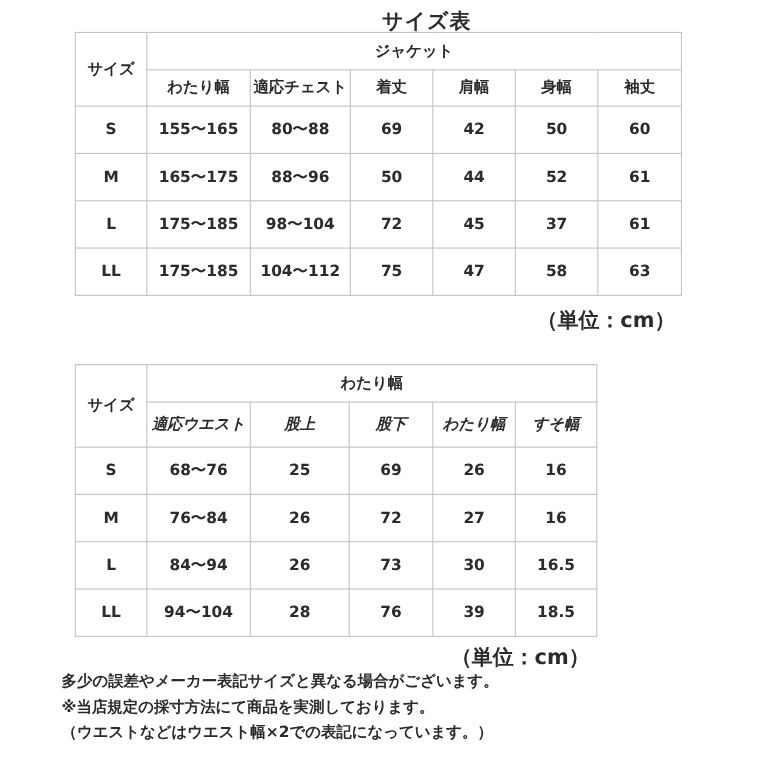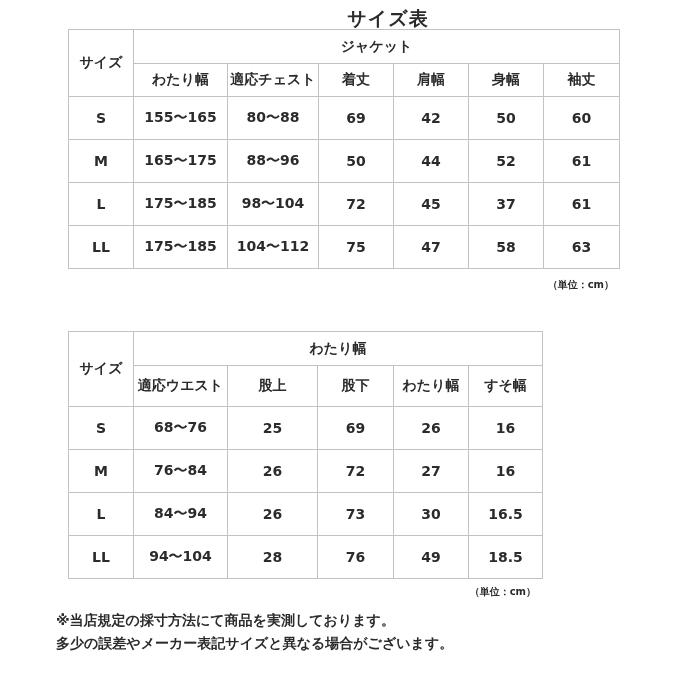--- a/index.html
+++ b/index.html
@@ -41,26 +41,26 @@
     text-align: center;
     vertical-align: middle;
     font-size: 14px;
     font-weight: bold;
     color: #2b2b2b;
     padding: 0;
     overflow: hidden;
   }
   tr.group-row  { height: 34px; }
   .jacket  tr.header-row { height: 33px; }
-  .bottoms tr.header-row { height: 41px; }
+  .bottoms tr.header-row { height: 41px; font-style: italic; }
   tr.data-row   { height: 43px; }
   .unit {
     position: absolute;
     text-align: right;
-    font-size: 10px;
+    font-size: 19px;
   }
   .unit1 { left: 68px; top: 278px; width: 546px; }
   .unit2 { left: 68px; top: 585px; width: 468px; }
   .notes {
     position: absolute;
     left: 56px;
     top: 609px;
     width: 620px;
     font-size: 14px;
     line-height: 23px;
@@ -181,26 +181,27 @@
         <td>26</td>
         <td>73</td>
         <td>30</td>
         <td>16.5</td>
       </tr>
       <tr class="data-row">
         <td>LL</td>
         <td>94〜104</td>
         <td>28</td>
         <td>76</td>
-        <td>49</td>
+        <td>39</td>
         <td>18.5</td>
       </tr>
     </tbody>
   </table>
 
   <div class="unit unit2">（単位：cm）</div>
 
   <div class="notes">
+    <div class="note-line">多少の誤差やメーカー表記サイズと異なる場合がございます。</div>
     <div class="note-line">※当店規定の採寸方法にて商品を実測しております。</div>
-    <div class="note-line">多少の誤差やメーカー表記サイズと異なる場合がございます。</div>
+    <div class="note-line">（ウエストなどはウエスト幅×2での表記になっています。）</div>
   </div>
 
 </div>
 
 </body></html>

